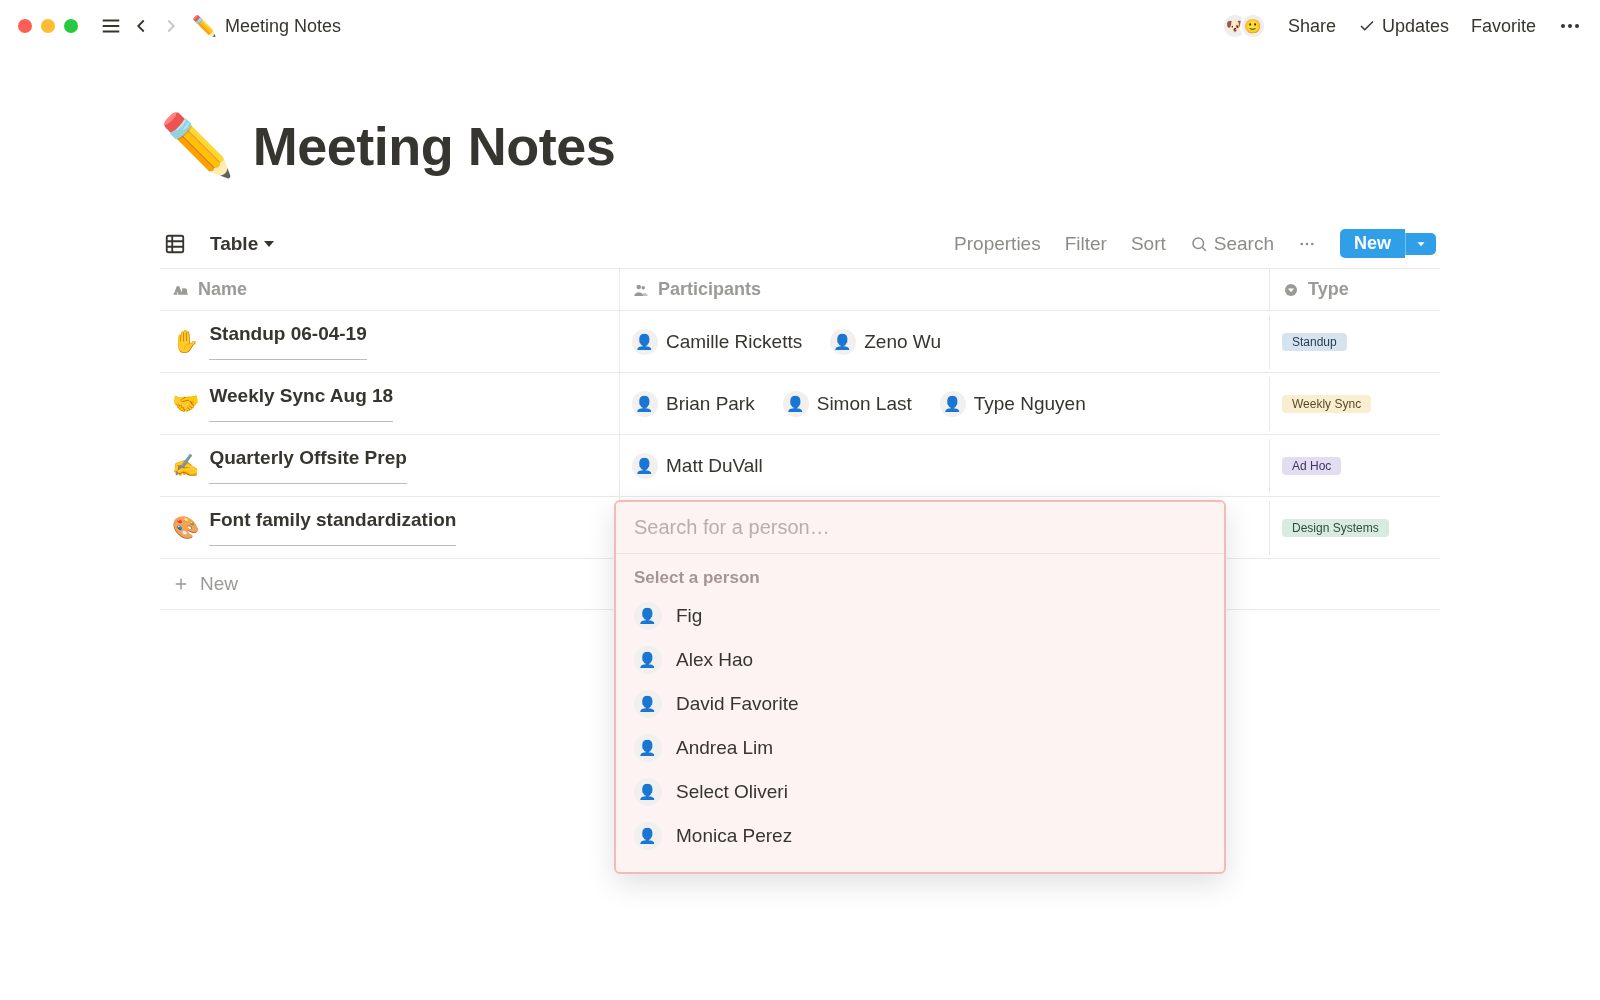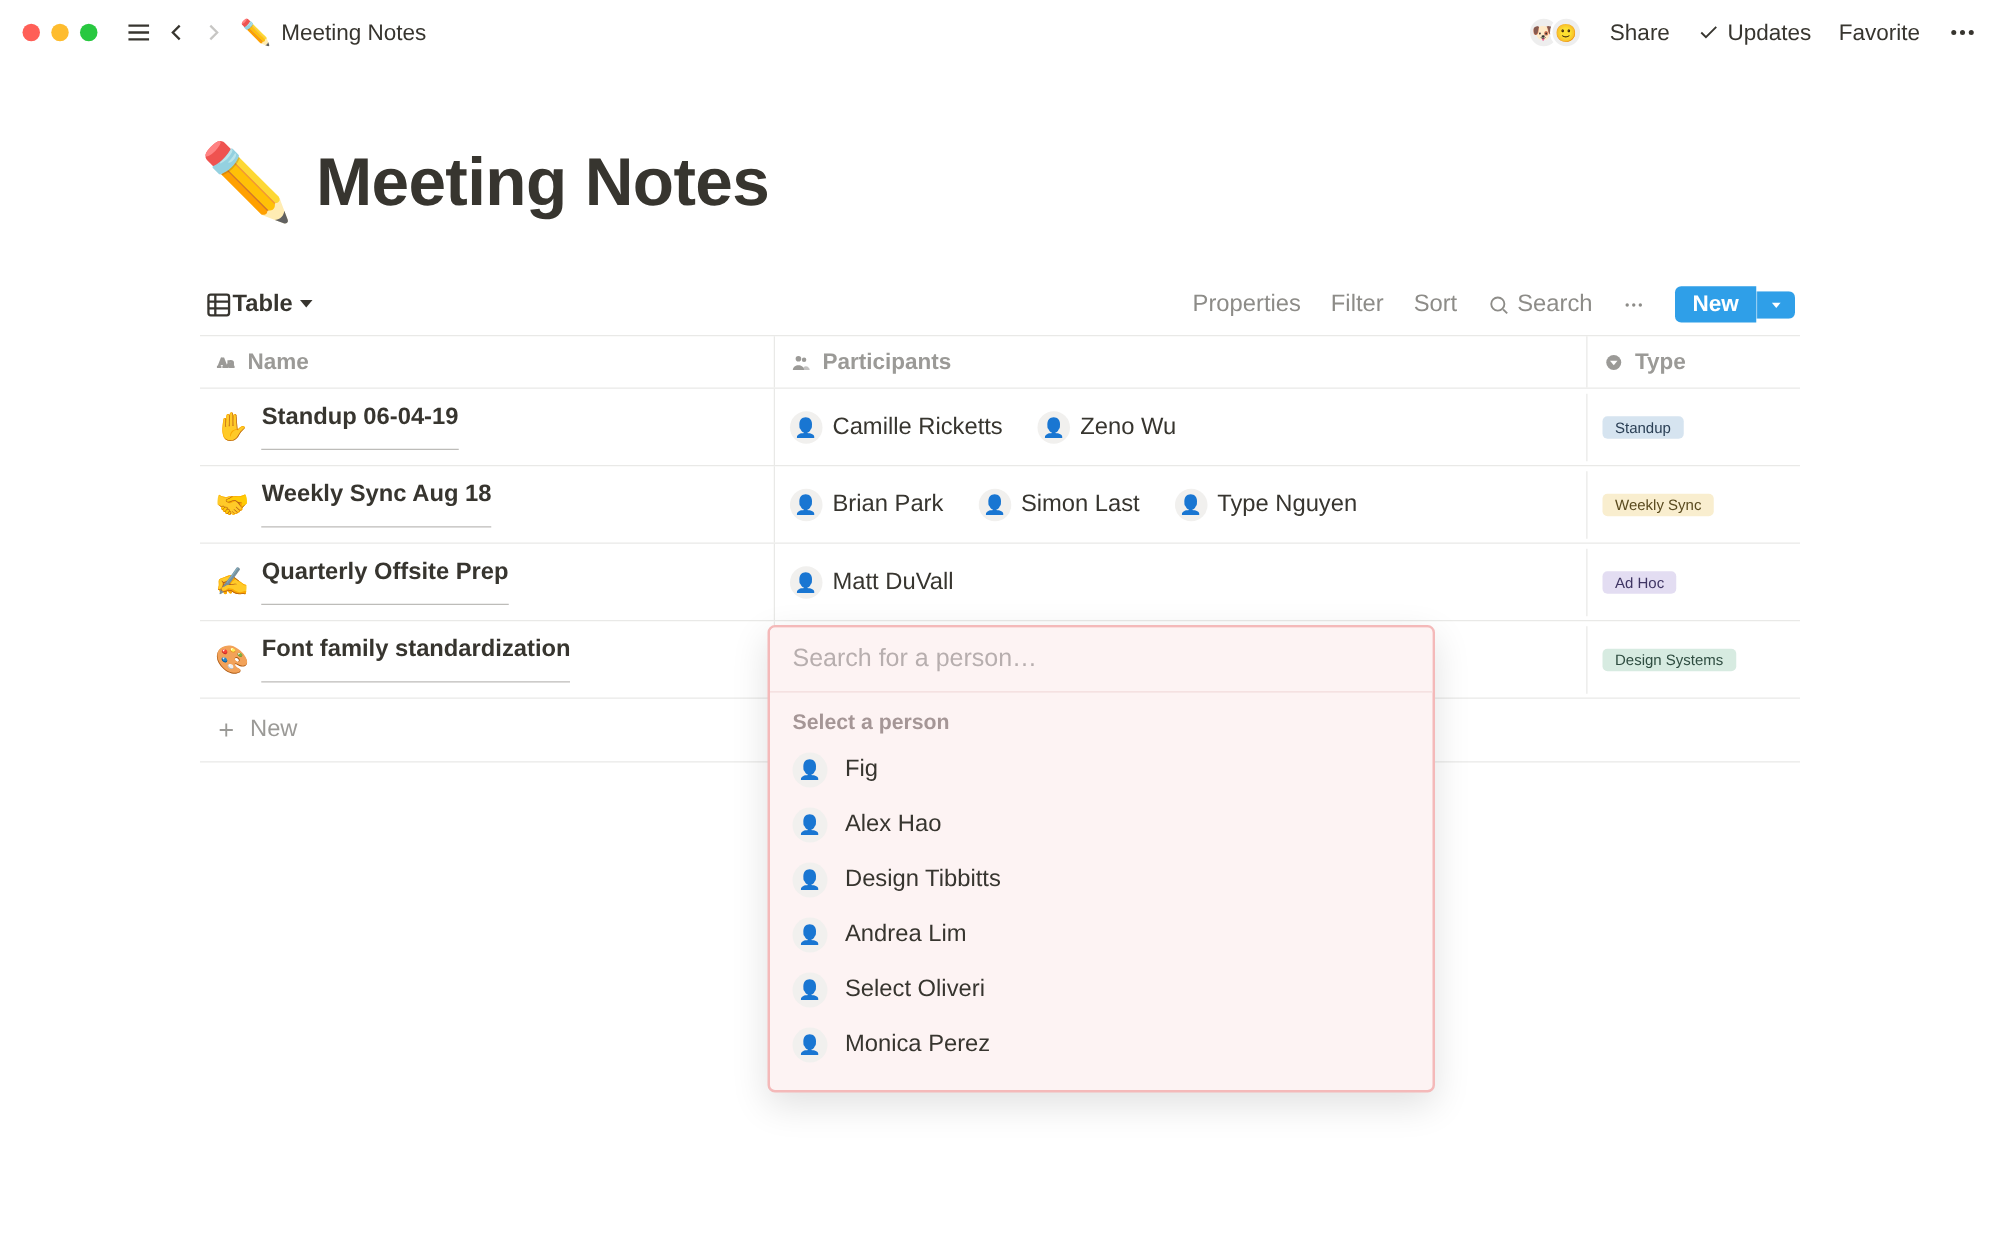--- a/index.html
+++ b/index.html
@@ -29,21 +29,21 @@
   .dots svg { width: 24px; height: 24px; }
 
   
   .page { padding: 58px 160px 0 160px; }
   .title-row { display: flex; align-items: center; gap: 18px; margin-bottom: 48px; }
   .title-row .emoji { font-size: 60px; }
   .title-row h1 { font-size: 54px; font-weight: 700; color: #37352f; letter-spacing: -0.5px; }
 
   
   .viewbar { display: flex; align-items: center; font-size: 19px; color: #8d8c88; padding: 0 4px 10px 4px; border-bottom: 1px solid #e9e9e7; }
-  .viewbar .view { display: flex; align-items: center; gap: 0; color: #37352f; font-weight: 600; cursor: pointer; }
+  .viewbar .view { display: flex; align-items: center; gap: 24px; color: #37352f; font-weight: 600; cursor: pointer; }
   .viewbar .view svg { width: 22px; height: 22px; }
   .viewbar .spacer { flex: 1; }
   .viewbar .vitem { margin-left: 24px; cursor: pointer; display: flex; align-items: center; gap: 6px; }
   .viewbar .vitem svg { width: 18px; height: 18px; }
   .new-btn { display: flex; align-items: center; margin-left: 24px; }
   .new-btn .main { background: #2f9fe8; color: #fff; font-weight: 600; padding: 4px 14px; border-radius: 5px 0 0 5px; font-size: 18px; }
   .new-btn .drop { background: #2f9fe8; color: #fff; padding: 4px 8px; border-left: 1px solid rgba(255,255,255,0.35); border-radius: 0 5px 5px 0; display:flex; align-items:center; }
   .new-btn .drop svg { width: 14px; height: 14px; }
 
   
@@ -69,21 +69,21 @@
   .tag.adhoc    { background: #e3ddf2; color: #3f3563; }
   .tag.design   { background: #d7ebe1; color: #2f4d41; }
 
   .addrow { display: flex; align-items: center; gap: 10px; padding: 14px 12px; color: #9b9a97; font-size: 19px; border-bottom: 1px solid #e9e9e7; cursor: pointer; }
   .addrow svg { width: 18px; height: 18px; }
 
   
   .popover {
     position: absolute;
     left: 614px; top: 500px;
-    width: 534px;
+    width: 612px;
     background: #fdf3f3;
     border: 2px solid #f4b9b9;
     border-radius: 6px;
     box-shadow: 0 10px 30px rgba(0,0,0,0.12);
     overflow: hidden;
   }
   .popover .search {
     padding: 14px 18px;
     font-size: 20px;
     color: #b7aeae;
@@ -319,21 +319,21 @@
       <div class="opt">
         <span class="avatar">👤</span>
         <span>Fig</span>
       </div>
       <div class="opt">
         <span class="avatar">👤</span>
         <span>Alex Hao</span>
       </div>
       <div class="opt">
         <span class="avatar">👤</span>
-        <span>Design Tibbitts</span>
+        <span>David Favorite</span>
       </div>
       <div class="opt">
         <span class="avatar">👤</span>
         <span>Andrea Lim</span>
       </div>
       <div class="opt">
         <span class="avatar">👤</span>
         <span>Select Oliveri</span>
       </div>
       <div class="opt">

